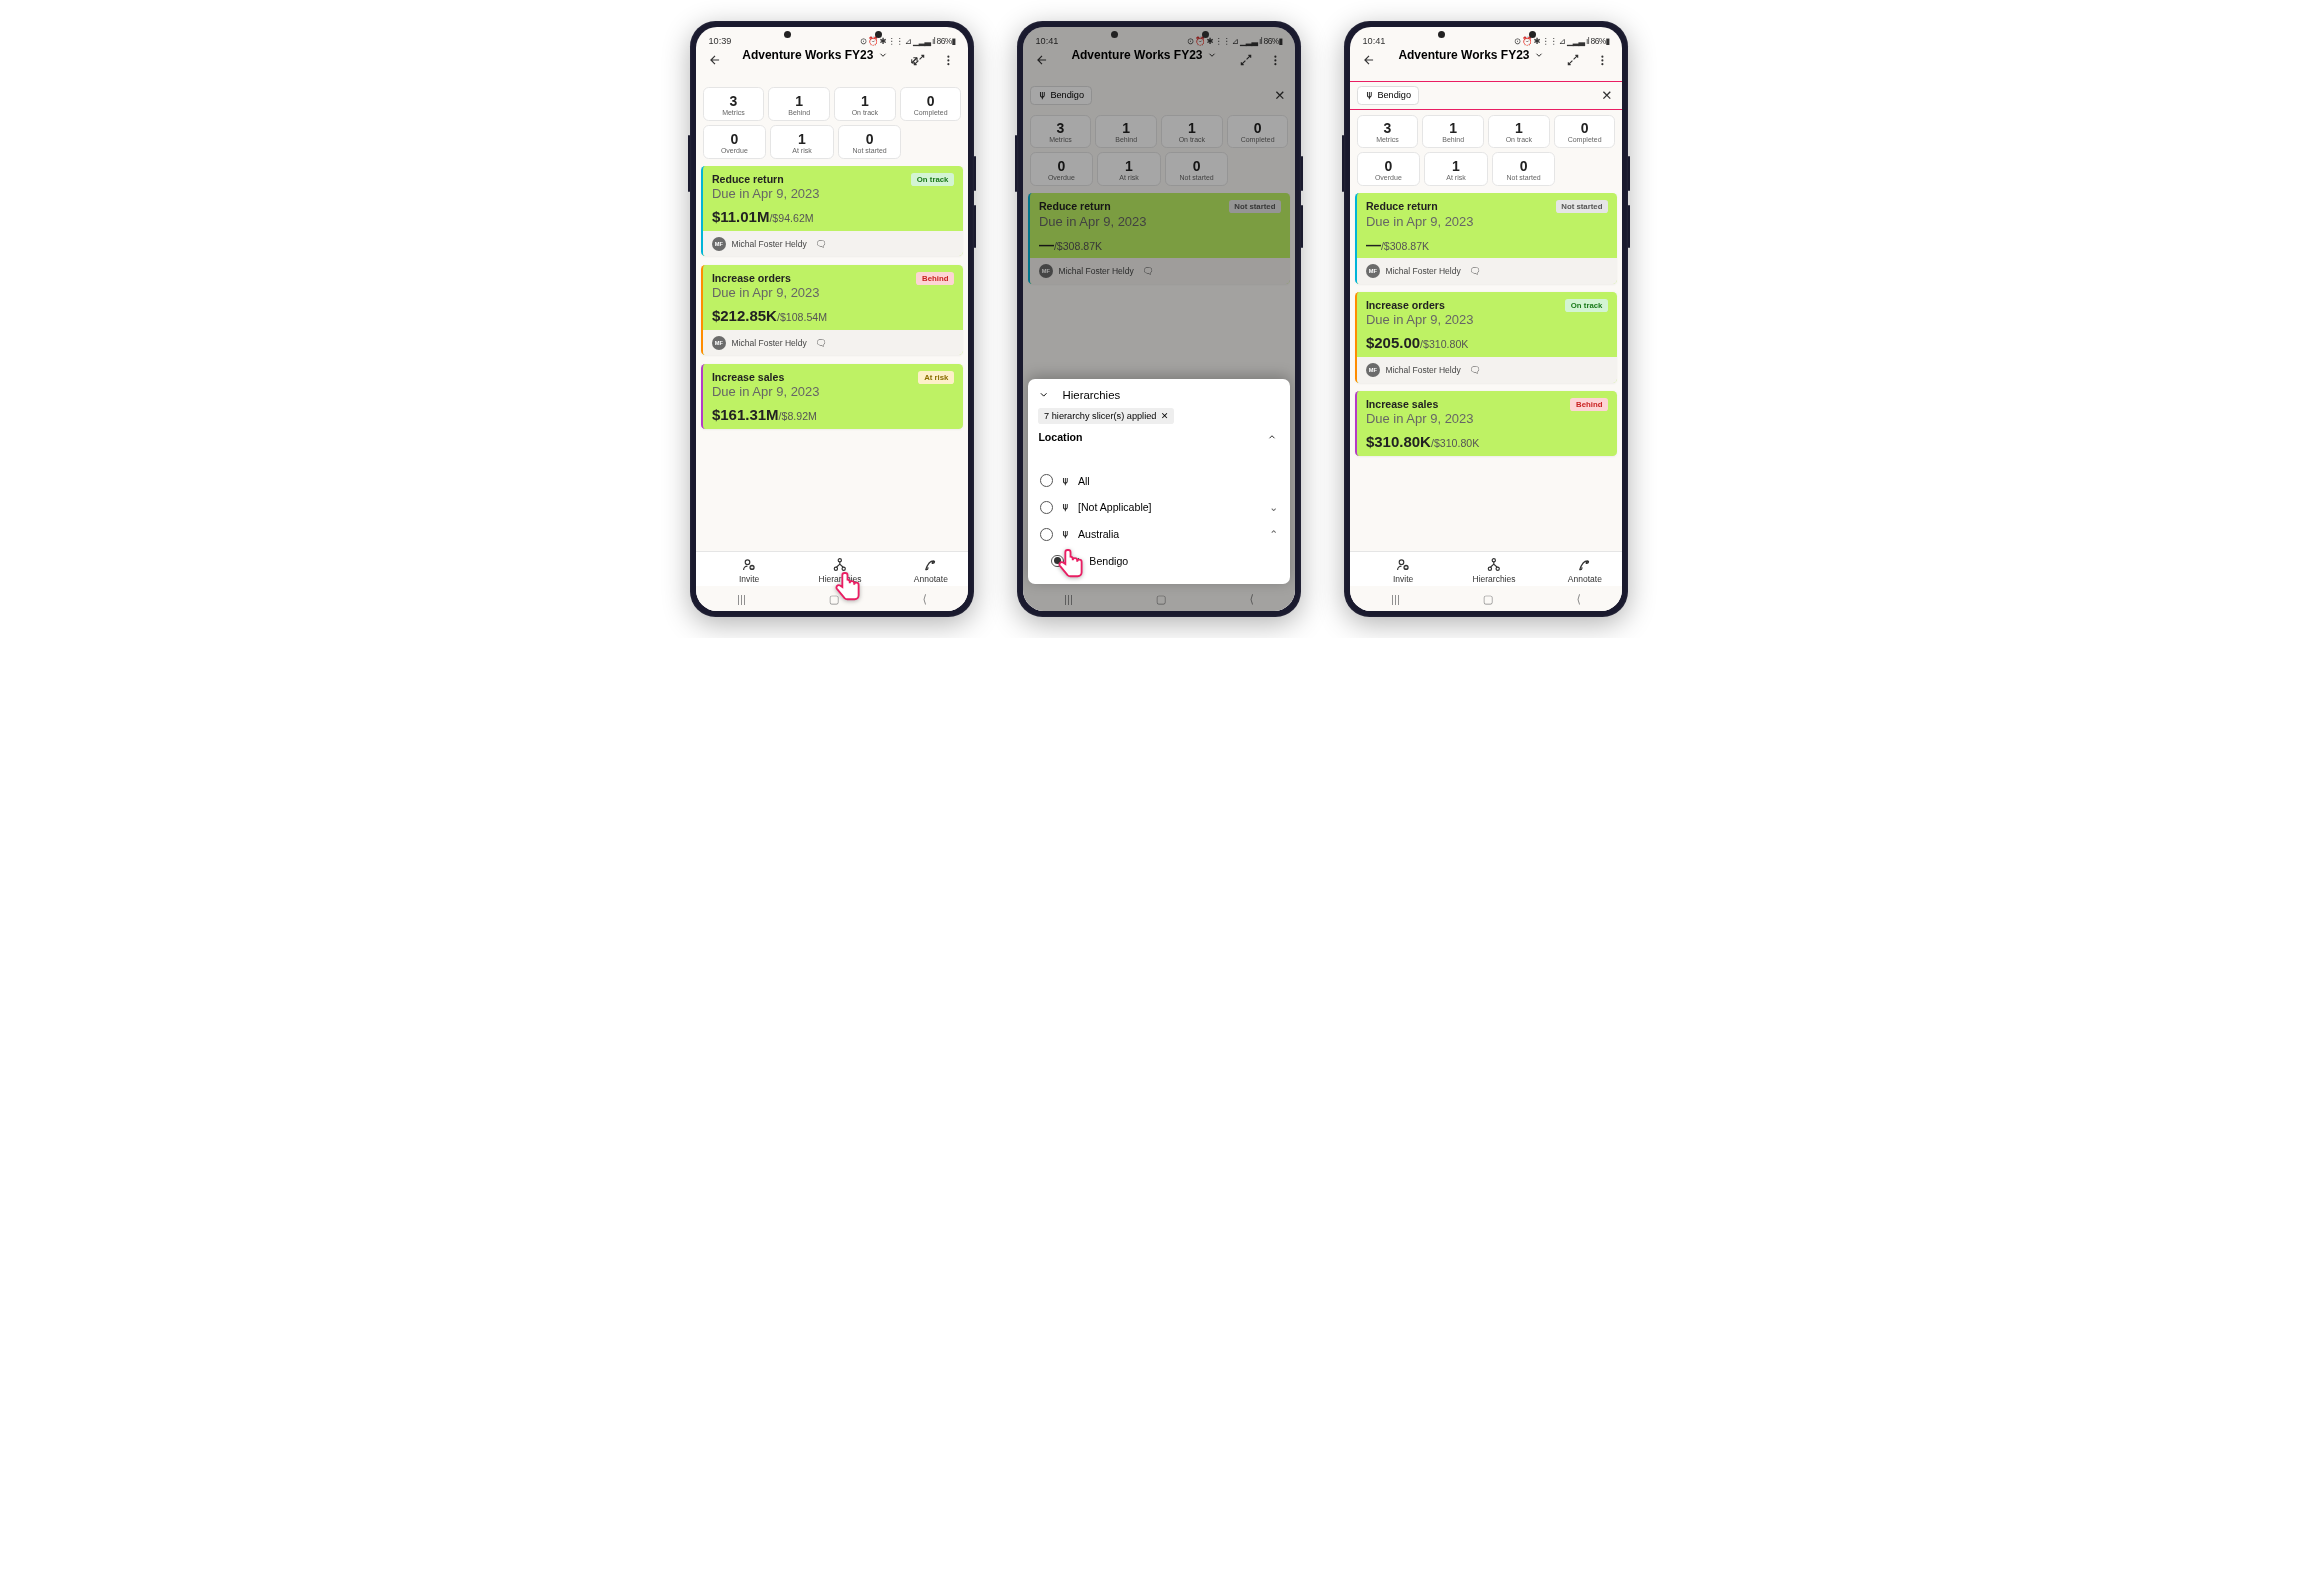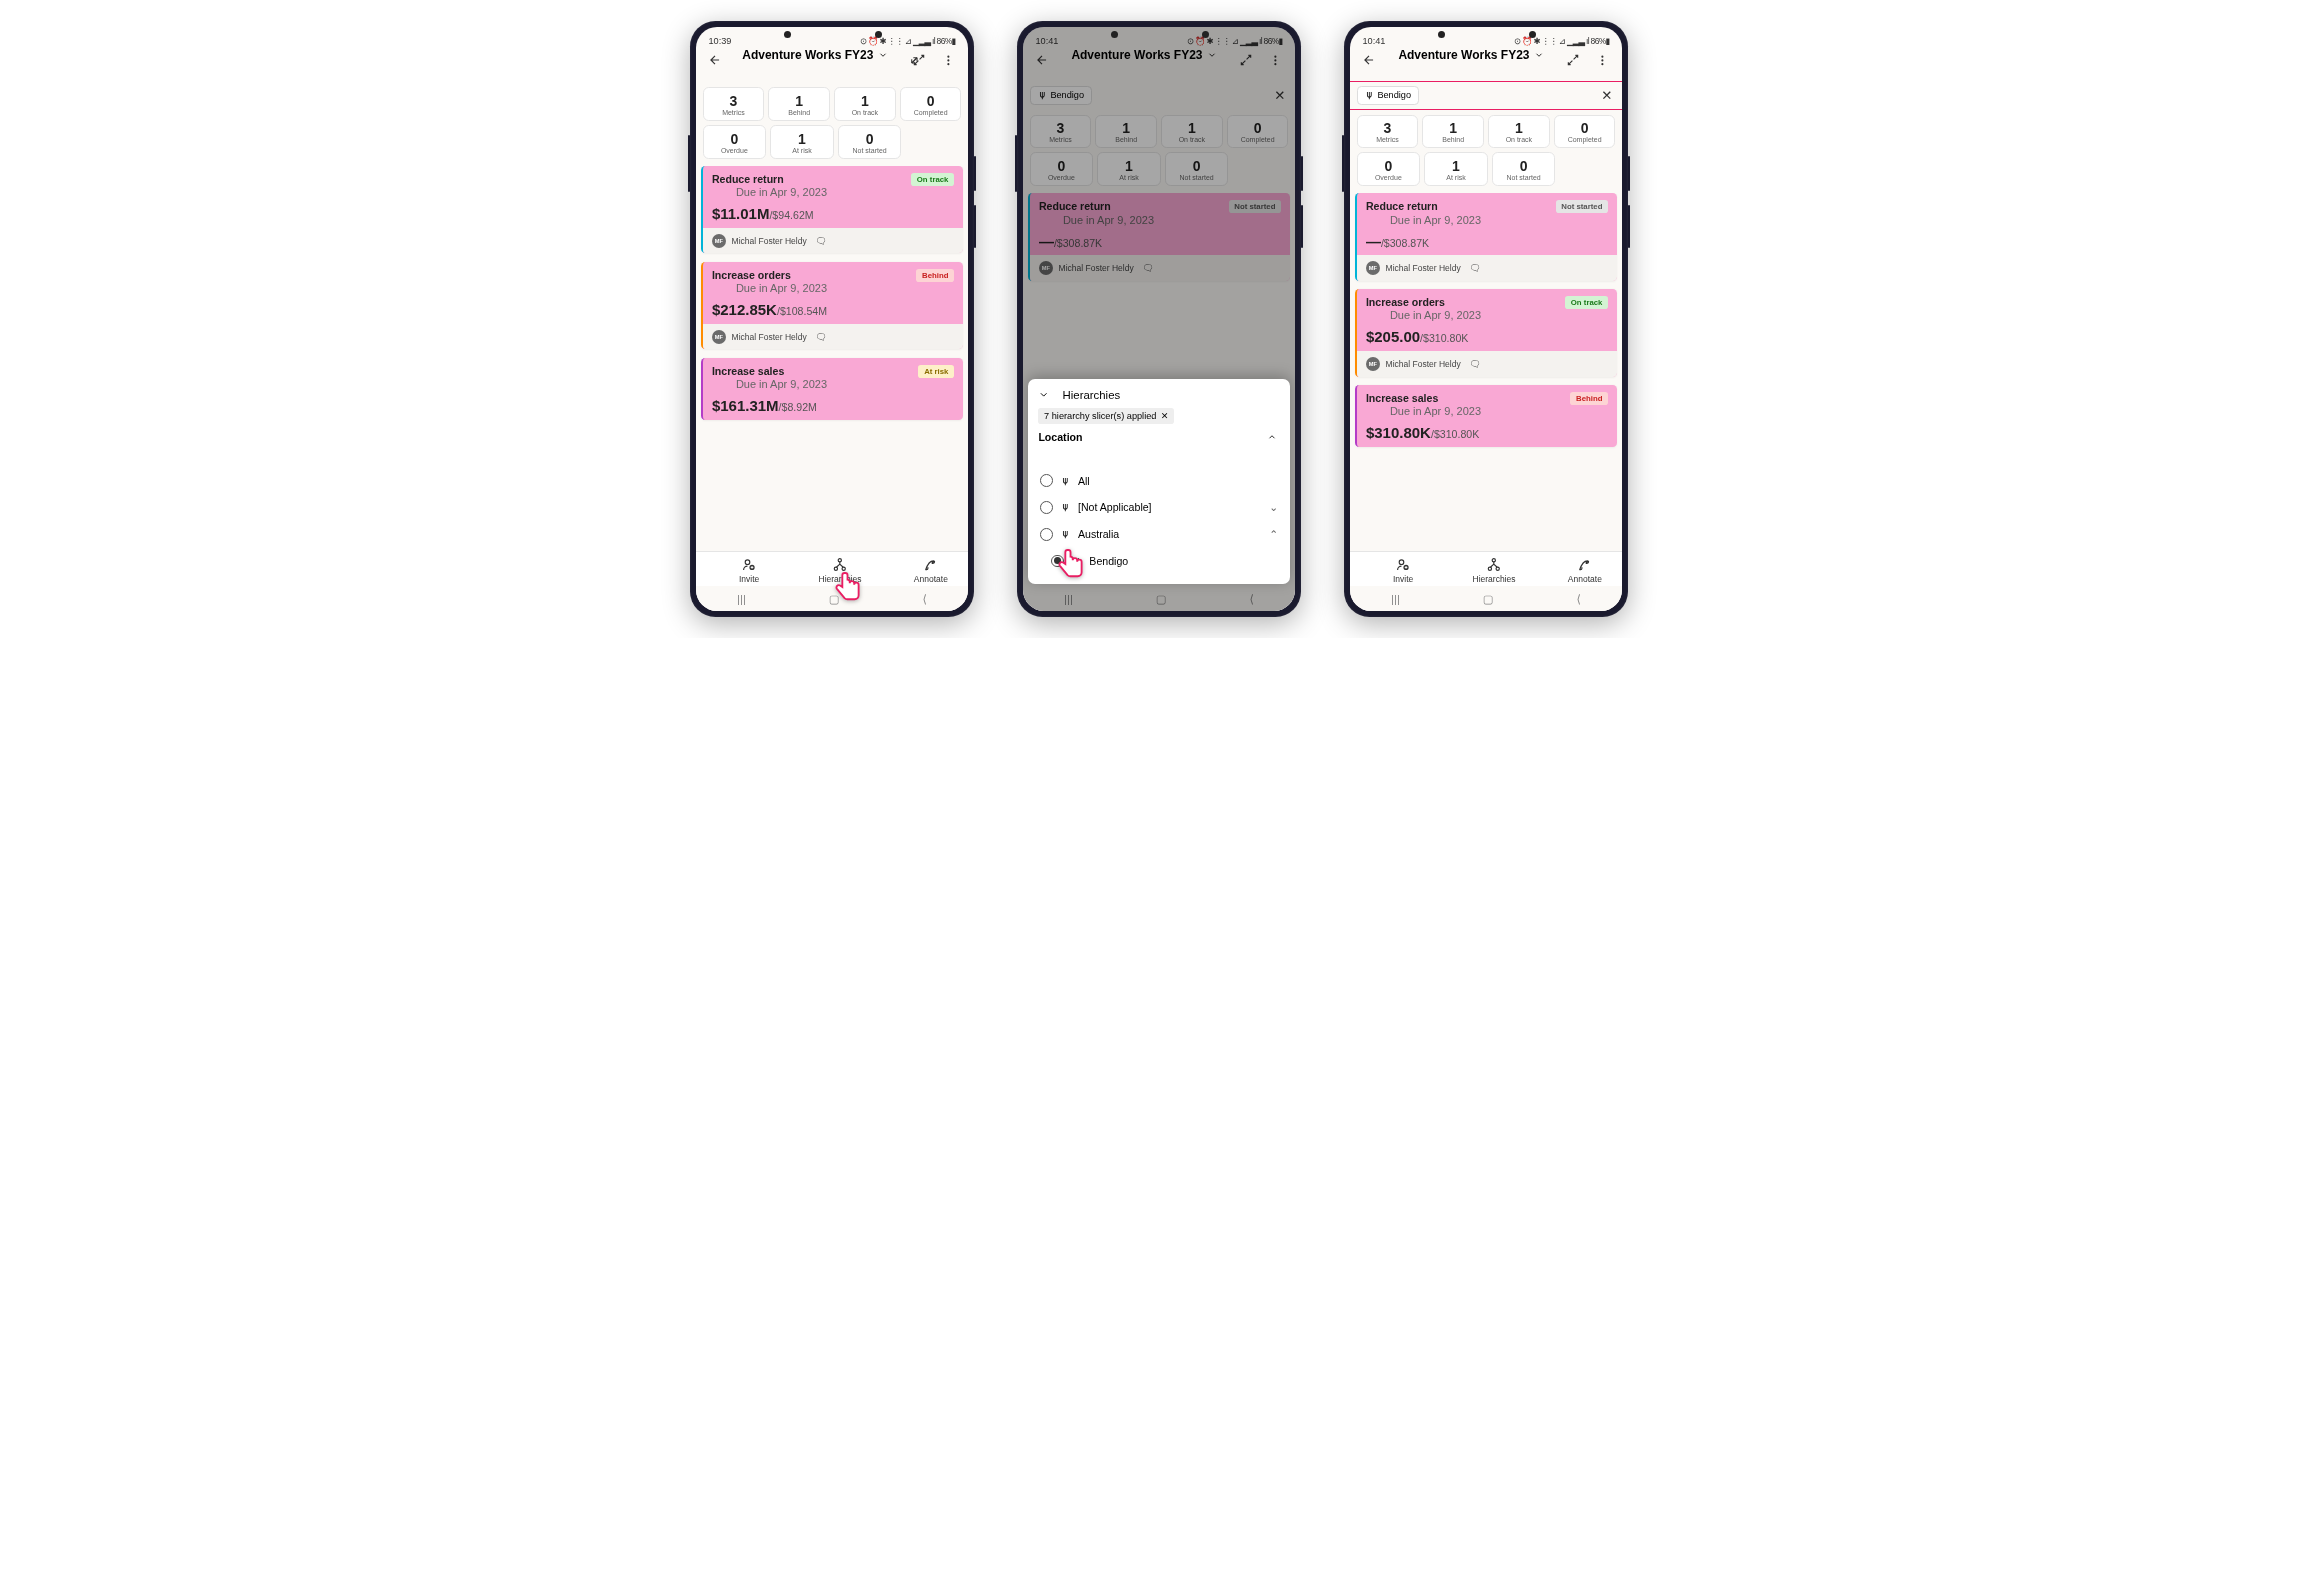--- a/index.html
+++ b/index.html
@@ -131,35 +131,35 @@
   padding: 4.3px 2.8px;
   text-align: center;
   flex: 1;
   min-width: 0;
 }
 .stat-num { font-size: 14px; font-weight: 700; color: #222; }
 .stat-label { font-size: 7px; color: #666; }
 
 .metrics-list { flex: 1; overflow: hidden; padding: 0 5.7px; }
 .metric-card {
-  background: #f9a8d4;
+  background: #bef264;
   border-radius: 4.3px;
   margin-bottom: 8.5px;
   overflow: hidden;
   box-shadow: 0 0.7px 2.1px rgba(0,0,0,0.05);
   position: relative;
   border-left: 2.8px solid;
 }
 .metric-card.teal { border-left-color: #00b4d8; }
 .metric-card.orange { border-left-color: #ff8c00; }
 .metric-card.purple { border-left-color: #b43cc7; }
 .metric-top { padding: 7px 8.5px 5.7px; }
 .metric-head { display: flex; justify-content: space-between; align-items: flex-start; }
 .metric-name { font-size: 10.6px; font-weight: 700; color: #222; }
-.metric-due { font-size: 11px; color: #666; margin-top: 1.4px; margin-left: 24px; }
+.metric-due { font-size: 13px; color: #666; margin-top: 1.4px; }
 .status-badge { 
   font-size: 7.8px; font-weight: 600; 
   padding: 2.1px 5.7px; border-radius: 2.8px;
 }
 .status-badge.ontrack { background: #d3f4d3; color: #1a7a1a; }
 .status-badge.behind { background: #fdd4d4; color: #c92020; }
 .status-badge.atrisk { background: #fdf0c8; color: #8a6d00; }
 .status-badge.notstarted { background: #e5e5e5; color: #555; }
 .metric-value { margin-top: 7px; font-size: 15px; font-weight: 800; color: #222; }
 .metric-value .target { font-size: 10.6px; font-weight: 500; color: #555; }

